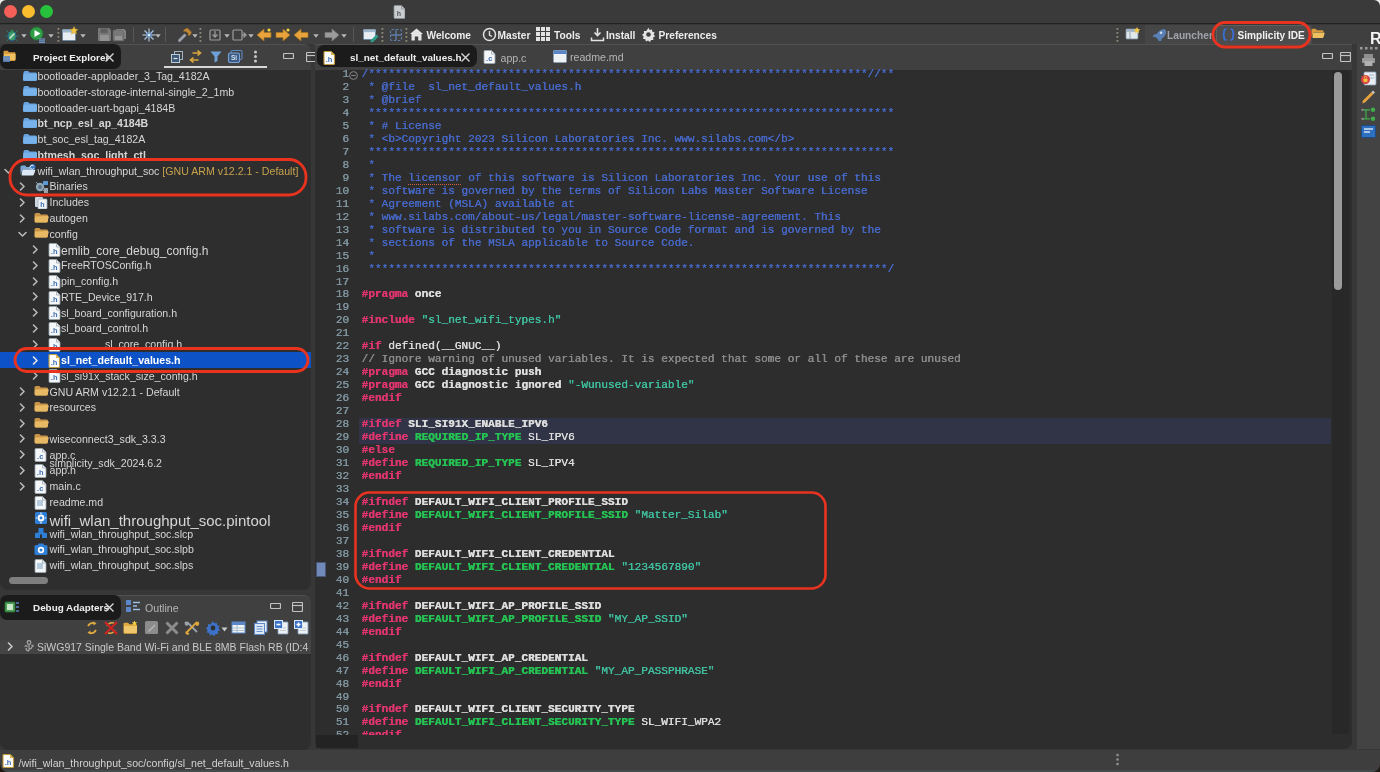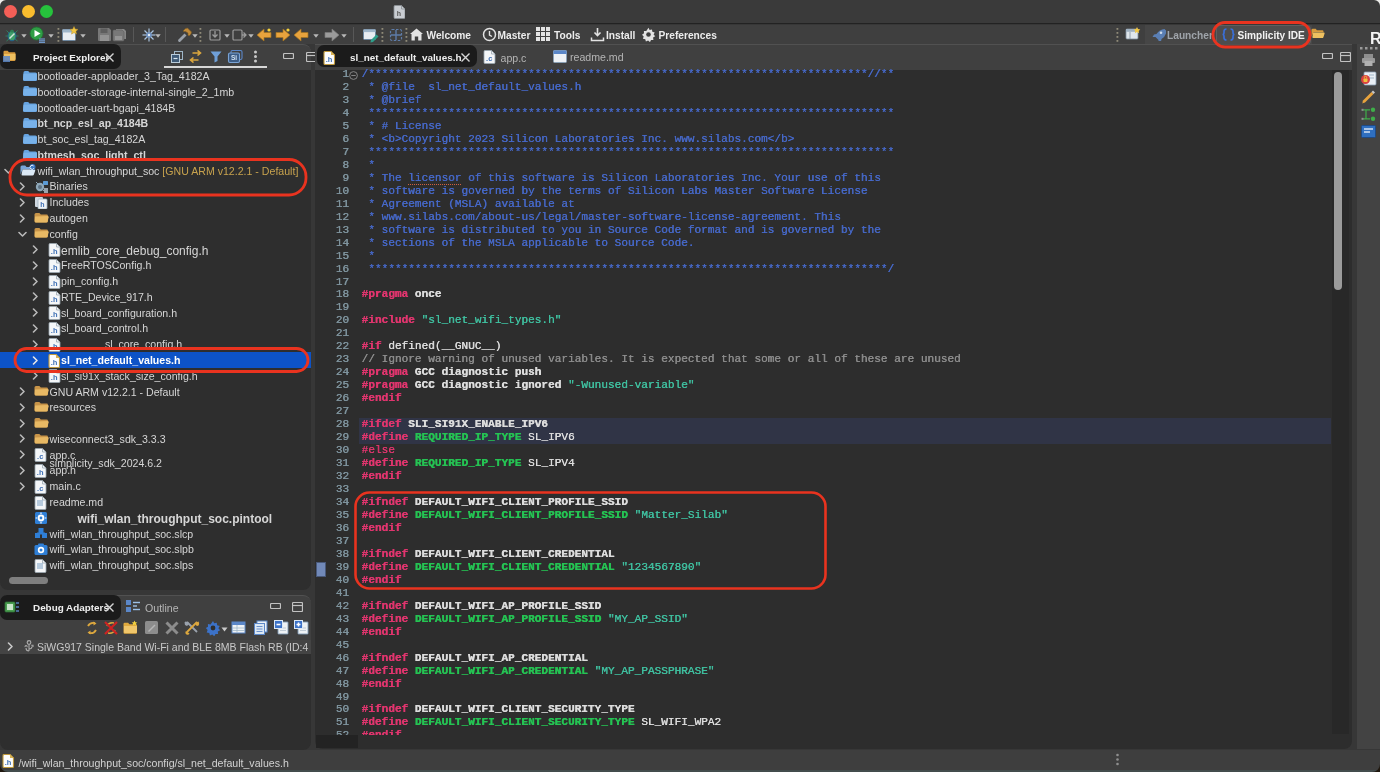--- a/index.html
+++ b/index.html
@@ -516,21 +516,21 @@
       <rect x="1" y="1" width="12" height="12" rx="1.5" fill="#2f7fd6"></rect>
       <circle cx="7" cy="7" r="3.4" fill="#ffffff"></circle>
       <circle cx="7" cy="7" r="1.4" fill="#2f7fd6"></circle>
       <g stroke="#ffffff" stroke-width="1.2">
         <line x1="7" y1="1.6" x2="7" y2="3"></line>
         <line x1="7" y1="11" x2="7" y2="12.4"></line>
         <line x1="1.6" y1="7" x2="3" y2="7"></line>
         <line x1="11" y1="7" x2="12.4" y2="7"></line>
       </g>
     </svg>
-    <div class="abs" style="left:49.5px;top:511.7px;font-size:12px;font-weight:bold;color:#d6d6d6;white-space:nowrap;margin-left:28px;">wifi_wlan_throughput_soc.pintool</div>
+    <div class="abs" style="left:49.5px;top:511.7px;font-size:15px;font-weight:normal;color:#d6d6d6;white-space:nowrap;">wifi_wlan_throughput_soc.pintool</div>
 <svg class="abs" style="left:33.5px;top:527.22px" width="14" height="12" viewBox="0 0 14 12">
       <rect x="1" y="6" width="5" height="5" fill="#2f7fd6"></rect>
       <rect x="8" y="6" width="5" height="5" fill="#2f7fd6"></rect>
       <rect x="4.5" y="1" width="5" height="5" fill="#2f7fd6"></rect>
       <rect x="3" y="5.5" width="8" height="2" fill="#2f7fd6"></rect>
     </svg>
     <div class="abs" style="left:49.5px;top:527.5px;font-size:10.6px;font-weight:normal;color:#d6d6d6;white-space:nowrap;">wifi_wlan_throughput_soc.slcp</div>
 <svg class="abs" style="left:33.5px;top:543.0px" width="14" height="13" viewBox="0 0 14 13">
       <rect x="0.5" y="2" width="13" height="10" rx="1.5" fill="#2f7fd6"></rect>
       <rect x="4" y="0.5" width="6" height="3" rx="1" fill="#2f7fd6"></rect>
@@ -778,21 +778,21 @@
 <span style="color:#e0356e;font-weight:bold">#include</span> <span style="color:#3fbf9f">"sl_net_wifi_types.h"</span>
 
 <span style="color:#e0356e;font-weight:bold">#if</span><span style="color:#dcdcdc"> defined(__GNUC__)</span>
 <span style="color:#8c8c8c">// Ignore warning of unused variables. It is expected that some or all of these are unused</span>
 <span style="color:#e0356e;font-weight:bold">#pragma</span><span style="color:#dcdcdc;font-weight:bold"> GCC diagnostic push</span>
 <span style="color:#e0356e;font-weight:bold">#pragma</span><span style="color:#dcdcdc;font-weight:bold"> GCC diagnostic ignored </span><span style="color:#3fbf9f">"-Wunused-variable"</span>
 <span style="color:#e0356e;font-weight:bold">#endif</span>
 
 <span style="color:#e0356e;font-weight:bold">#ifdef</span><span style="color:#dcdcdc;font-weight:bold"> SLI_SI91X_ENABLE_IPV6</span>
 <span style="color:#e0356e;font-weight:bold">#define</span> <span style="color:#25c353;font-weight:bold">REQUIRED_IP_TYPE</span><span style="color:#dcdcdc"> SL_IPV6</span>
-<span style="color:#e0356e;font-weight:normal">#else</span>
+<span style="color:#e0356e;font-weight:bold">#else</span>
 <span style="color:#e0356e;font-weight:bold">#define</span> <span style="color:#25c353;font-weight:bold">REQUIRED_IP_TYPE</span><span style="color:#dcdcdc"> SL_IPV4</span>
 <span style="color:#e0356e;font-weight:bold">#endif</span>
 
 <span style="color:#e0356e;font-weight:bold">#ifndef</span><span style="color:#dcdcdc;font-weight:bold"> DEFAULT_WIFI_CLIENT_PROFILE_SSID</span>
 <span style="color:#e0356e;font-weight:bold">#define</span> <span style="color:#25c353;font-weight:bold">DEFAULT_WIFI_CLIENT_PROFILE_SSID</span> <span style="color:#3fbf9f">"Matter_Silab"</span>
 <span style="color:#e0356e;font-weight:bold">#endif</span>
 
 <span style="color:#e0356e;font-weight:bold">#ifndef</span><span style="color:#dcdcdc;font-weight:bold"> DEFAULT_WIFI_CLIENT_CREDENTIAL</span>
 <span style="color:#e0356e;font-weight:bold">#define</span> <span style="color:#25c353;font-weight:bold">DEFAULT_WIFI_CLIENT_CREDENTIAL</span> <span style="color:#3fbf9f">"1234567890"</span>
 <span style="color:#e0356e;font-weight:bold">#endif</span>

